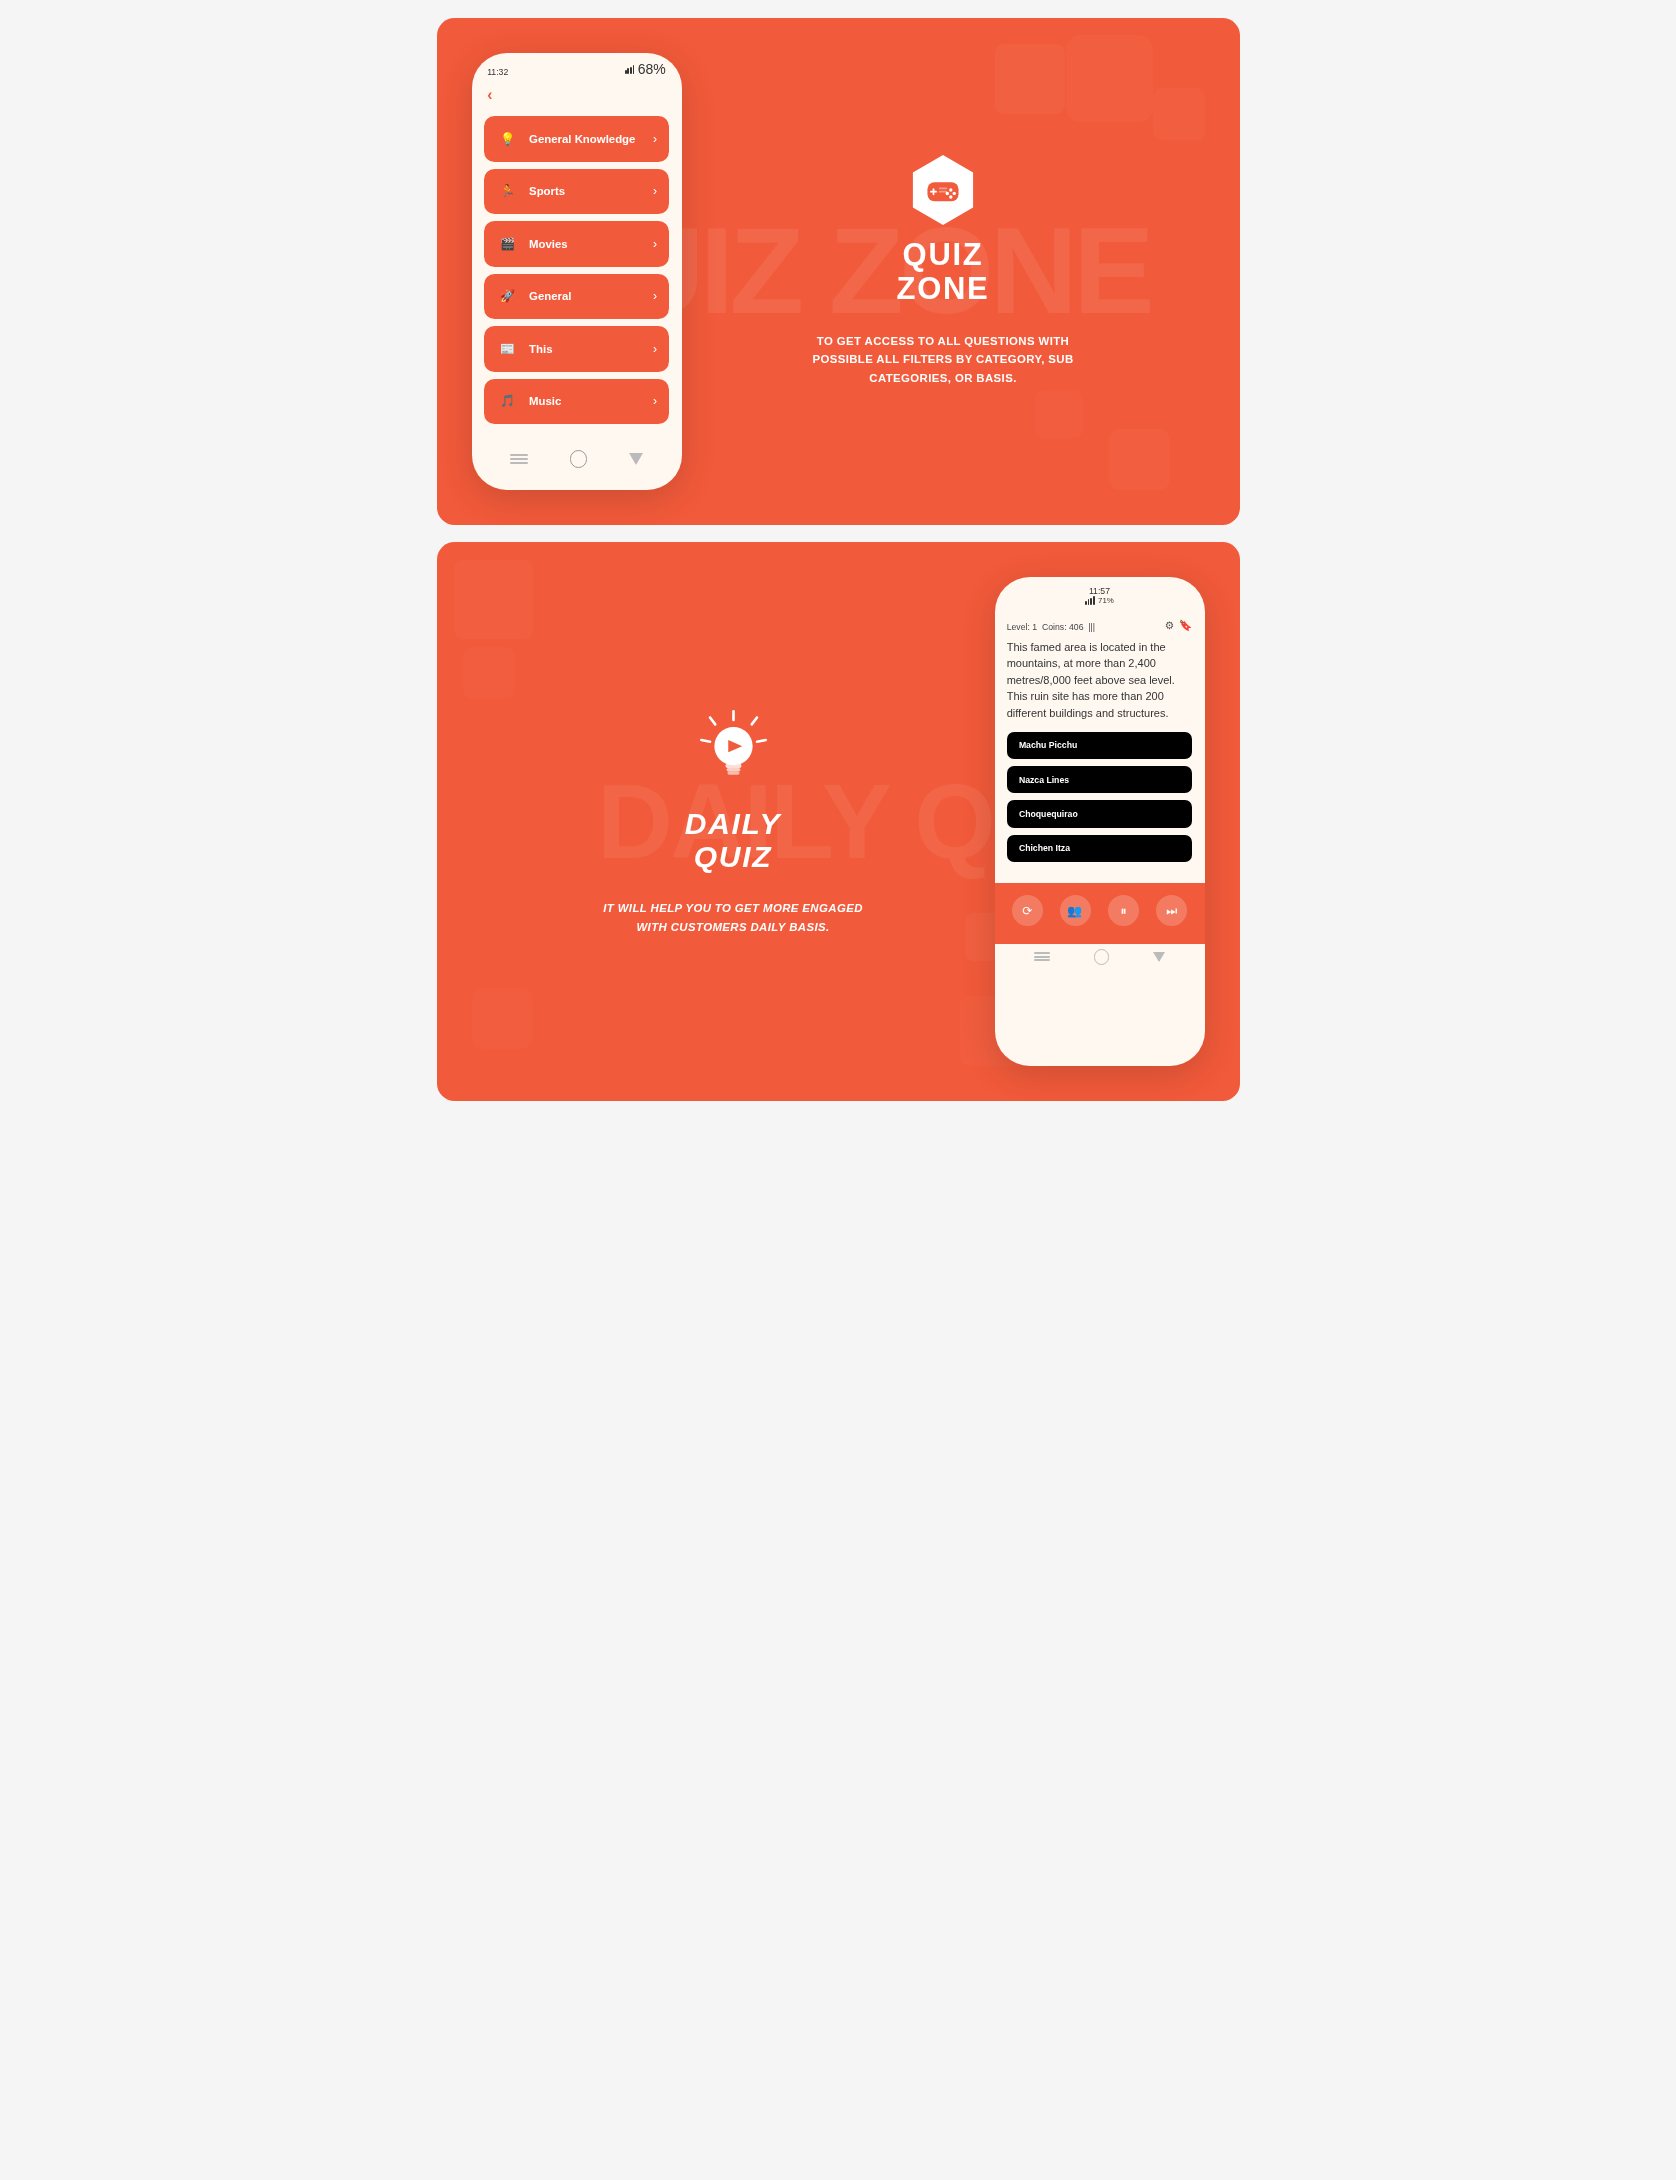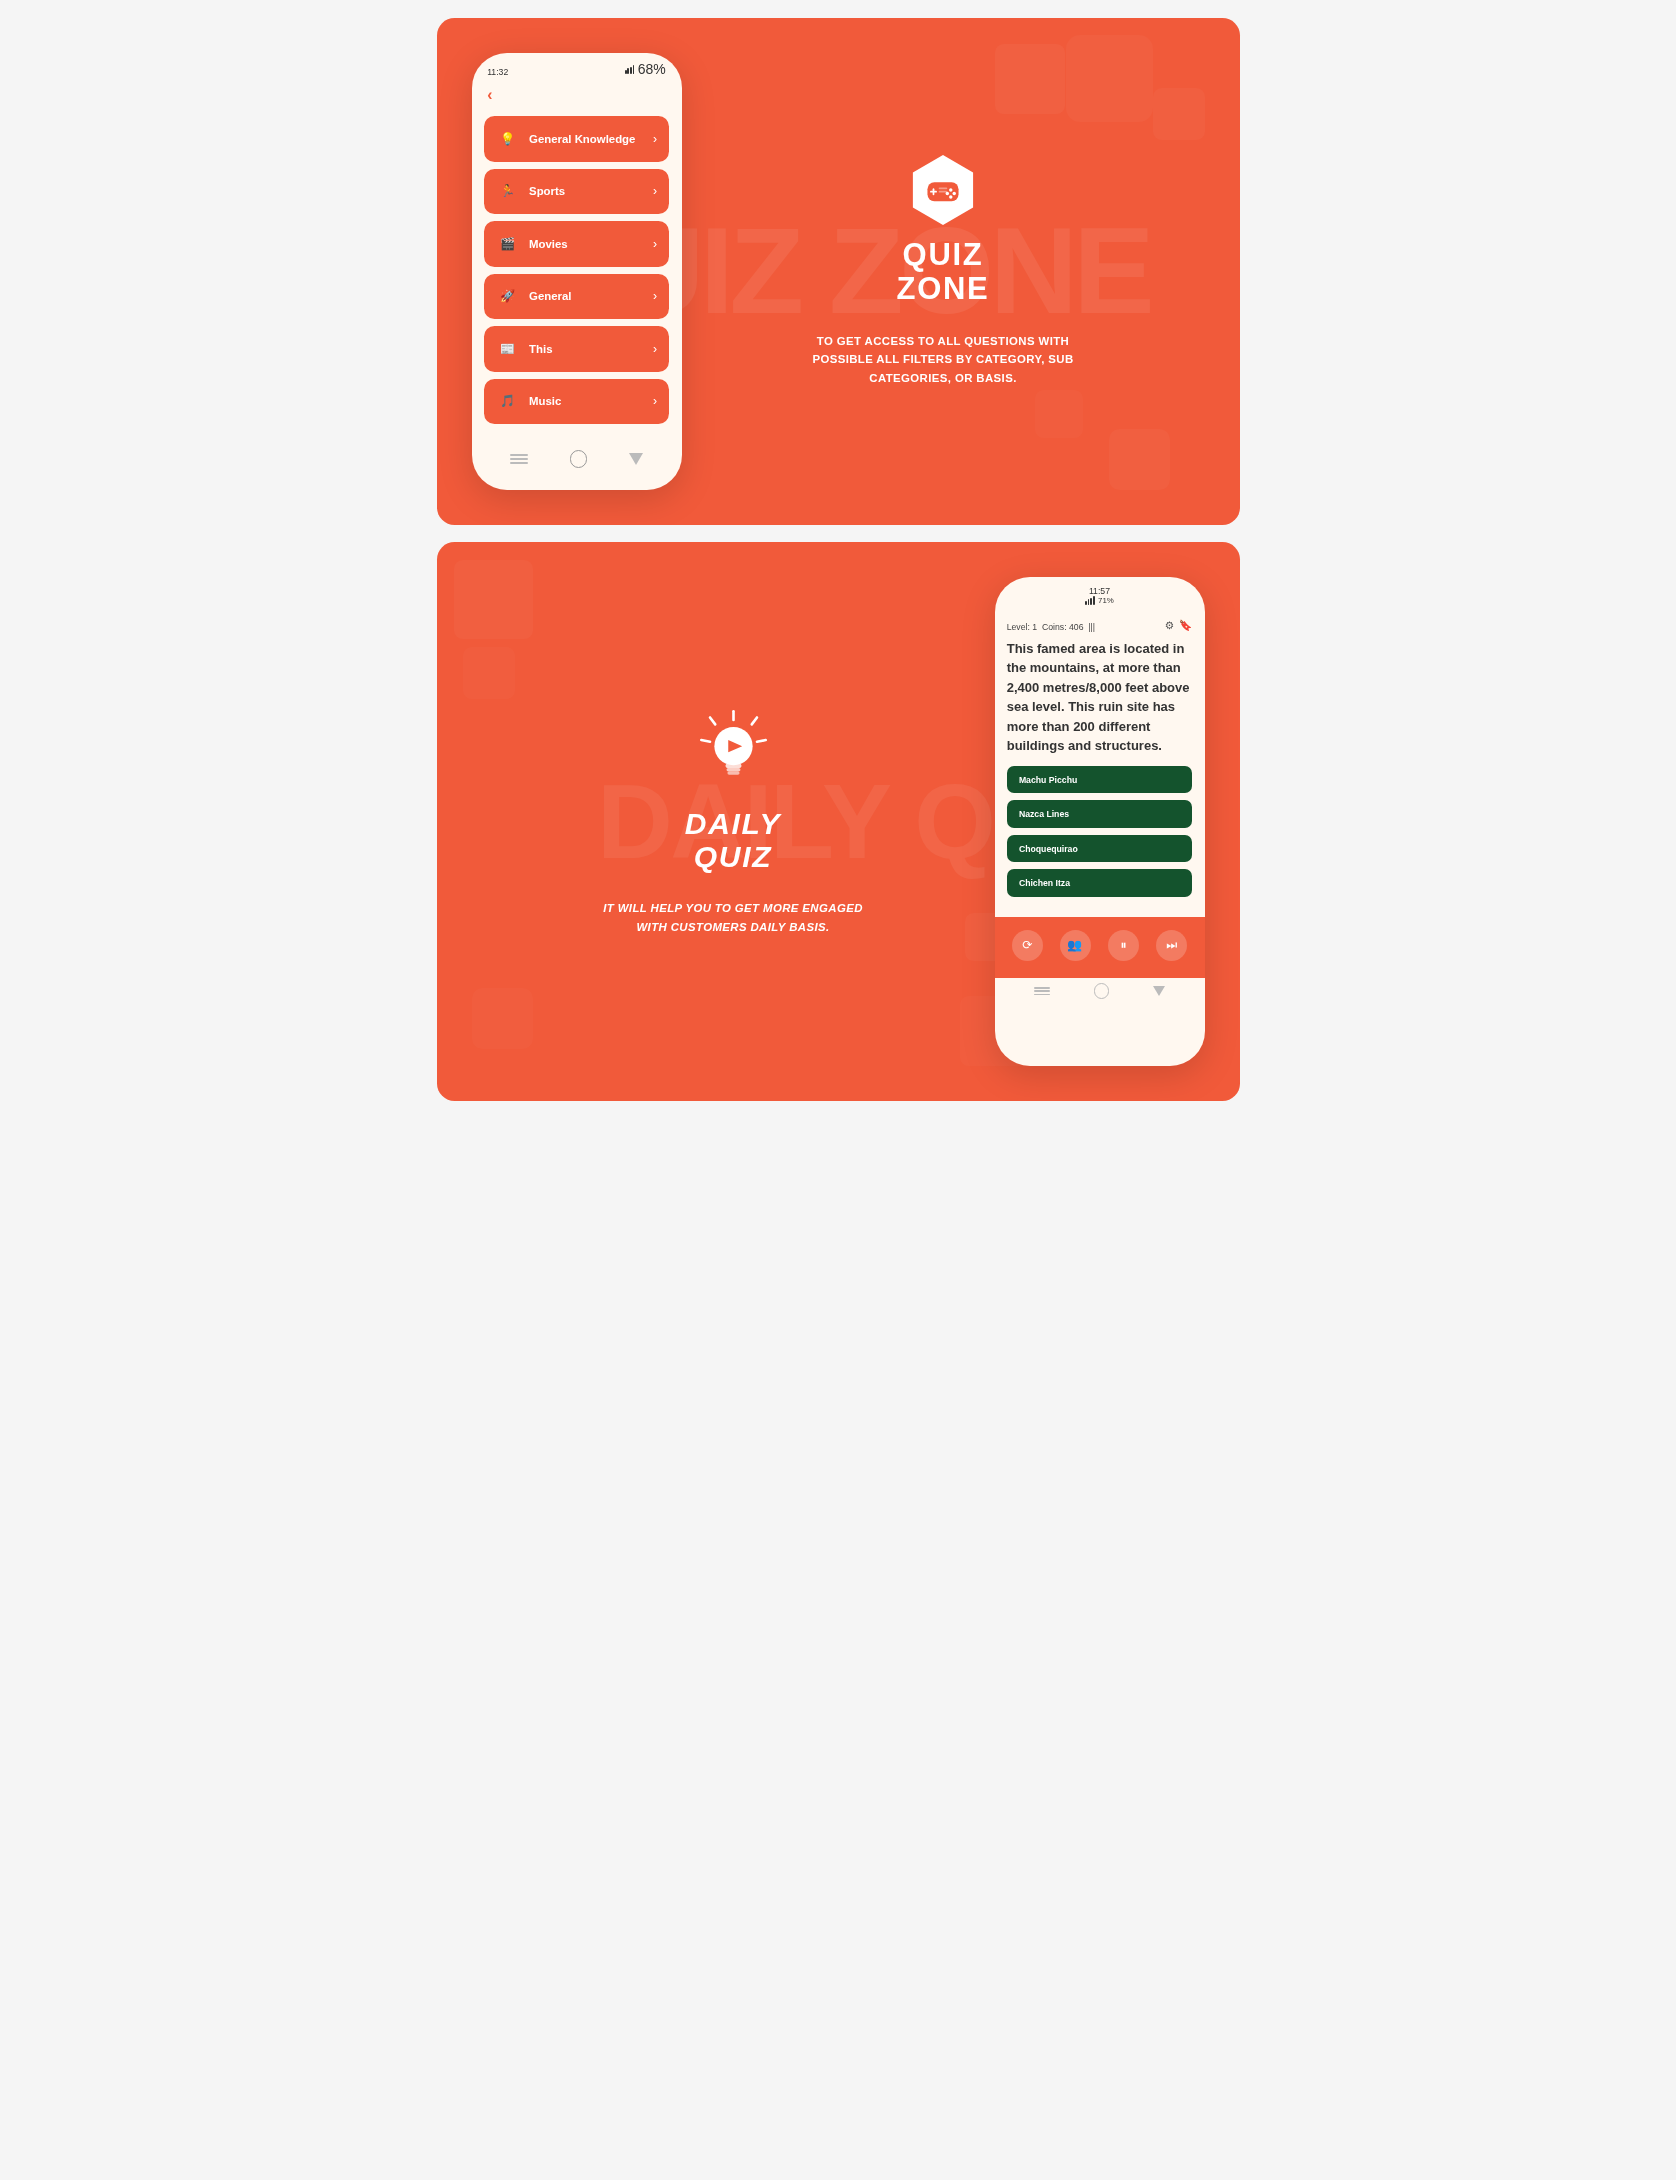--- a/index.html
+++ b/index.html
@@ -282,29 +282,28 @@
       color: #444;
     }
 
     .quiz-header-icons {
       display: flex;
       gap: 5.2px;
       align-items: center;
     }
 
     .quiz-question {
-      font-size: 13px;
+      font-size: 11px;
       color: #333;
       line-height: 1.5;
       margin-bottom: 10.5px;
-      font-weight: bold;
     }
 
     .quiz-option {
-      background: #14532d;
+      background: #000000;
       border-radius: 7px;
       padding: 8.7px 12.2px;
       margin-bottom: 7px;
       color: white;
       font-size: 8.7px;
       font-weight: 600;
     }
 
     .phone2-bottom {
       background: #f15a3a;

